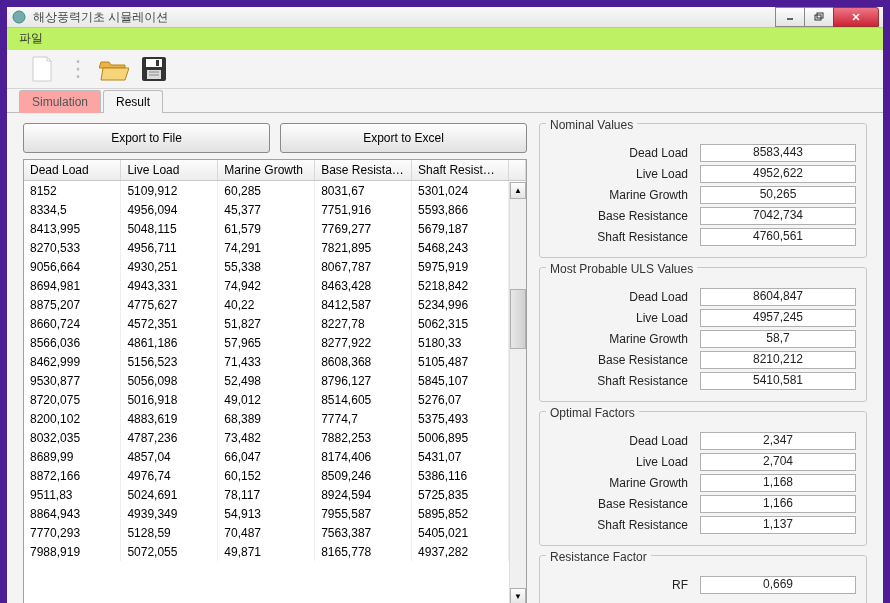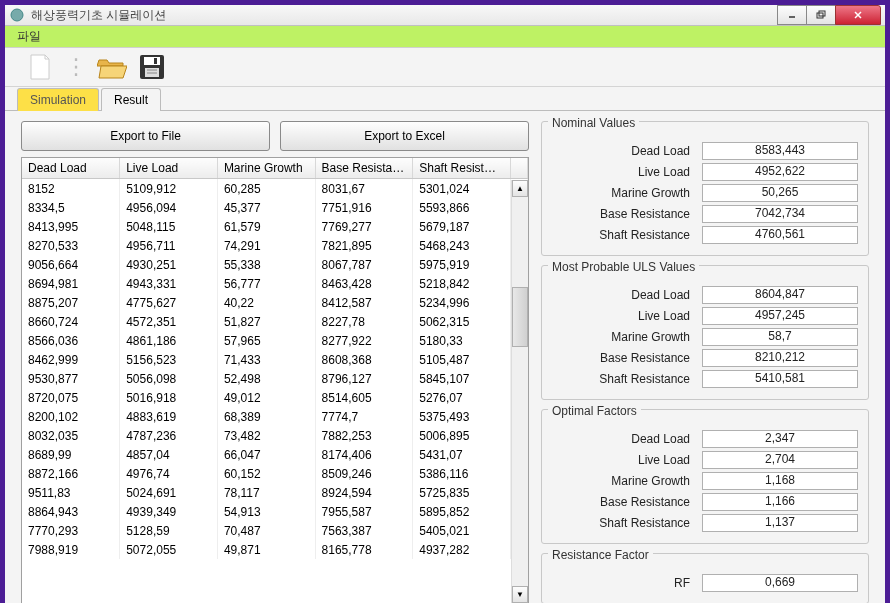--- a/index.html
+++ b/index.html
@@ -1,35 +1,35 @@
 <!DOCTYPE html>
 <html><head>
 <meta charset="utf-8">
 <style>
   * { box-sizing: border-box; margin: 0; padding: 0; font-family: "Segoe UI", Tahoma, sans-serif; font-size: 12px; }
   body { background: #ececec; width: 890px; height: 603px; overflow: hidden; }
   
-  .window { width: 890px; height: 603px; background: #f0f0f0; border: 5px solid #4c1d95; display: flex; flex-direction: column; }
+  .window { width: 890px; height: 603px; background: #f0f0f0; border: 7px solid #4c1d95; display: flex; flex-direction: column; }
   
   .titlebar { height: 28px; background: linear-gradient(#f8f8f8, #e8e8e8); display: flex; align-items: center; padding: 0 4px; border-bottom: 1px solid #c0c0c0; }
   .titlebar-icon { width: 16px; height: 16px; margin-right: 6px; }
   .titlebar-title { flex: 1; color: #444; font-size: 12px; }
   .titlebar-buttons { display: flex; gap: 0; }
   .titlebar-btn { width: 30px; height: 20px; border: 1px solid #888; background: linear-gradient(#fdfdfd,#e4e4e4); display: flex; align-items: center; justify-content: center; font-size: 10px; margin-left: -1px; cursor: pointer; }
   .titlebar-btn.close { width: 46px; background: linear-gradient(#e78, #c23); color: #fff; border-color: #933; border-radius: 0 3px 0 0;}
   
   .menubar { height: 22px; display: flex; align-items: center; padding: 0 4px; border-bottom: 1px solid #d0d0d0; background: #bef264;}
   .menu-item { padding: 2px 8px; color: #333; cursor: default; }
   
   .toolbar { height: 40px; display: flex; align-items: center; padding: 2px 18px; gap: 6px; border-bottom: 1px solid #d4d4d4; background:#f4f4f4;}
   .tool-btn { width: 34px; height: 34px; display: flex; align-items: center; justify-content: center; cursor: pointer; }
   .tool-divider { font-size: 22px; color: #bbb; margin: 0 2px;}
   
   .tabs { display: flex; padding: 0 12px; background:#f4f4f4; border-bottom:1px solid #bcbcbc;}
-  .tab { padding: 4px 12px; border: 1px solid #bcbcbc; border-bottom: none; background: #fde047; color: #555; cursor: pointer; position: relative; top: 1px; border-radius: 3px 3px 0 0; margin-right:2px;}
+  .tab { padding: 4px 12px; border: 1px solid #bcbcbc; border-bottom: none; background: #fca5a5; color: #555; cursor: pointer; position: relative; top: 1px; border-radius: 3px 3px 0 0; margin-right:2px;}
   .tab.active { background: #f4f4f4; color: #000; }
   
   .content { flex: 1; padding: 10px 16px; display: flex; gap: 12px; background:#f4f4f4;}
   
   .left-panel { flex: 1; display: flex; flex-direction: column; gap: 6px;}
   .btn-row { display: flex; gap: 10px; }
   .big-btn { flex: 1; height: 30px; border: 1px solid #8a8a8a; border-radius: 3px; background: linear-gradient(#fefefe,#e1e1e1); cursor: pointer; display:flex; align-items:center; justify-content:center;}
   
   .table-wrap { flex: 1; border: 1px solid #a0a0a0; background: #fff; overflow: hidden; position: relative; display:flex; flex-direction:column;}
   table { width: 100%; border-collapse: collapse; table-layout: fixed; }
@@ -175,21 +175,21 @@
                   <td>9056,664</td>
                   <td>4930,251</td>
                   <td>55,338</td>
                   <td>8067,787</td>
                   <td>5975,919</td>
                   <td style="width: 17px; padding: 0px;"></td>
                 </tr>
                 <tr>
                   <td>8694,981</td>
                   <td>4943,331</td>
-                  <td>56,777</td>
+                  <td>74,942</td>
                   <td>8463,428</td>
                   <td>5218,842</td>
                   <td style="width: 17px; padding: 0px;"></td>
                 </tr>
                 <tr>
                   <td>8875,207</td>
                   <td>4775,627</td>
                   <td>40,22</td>
                   <td>8412,587</td>
                   <td>5234,996</td>

